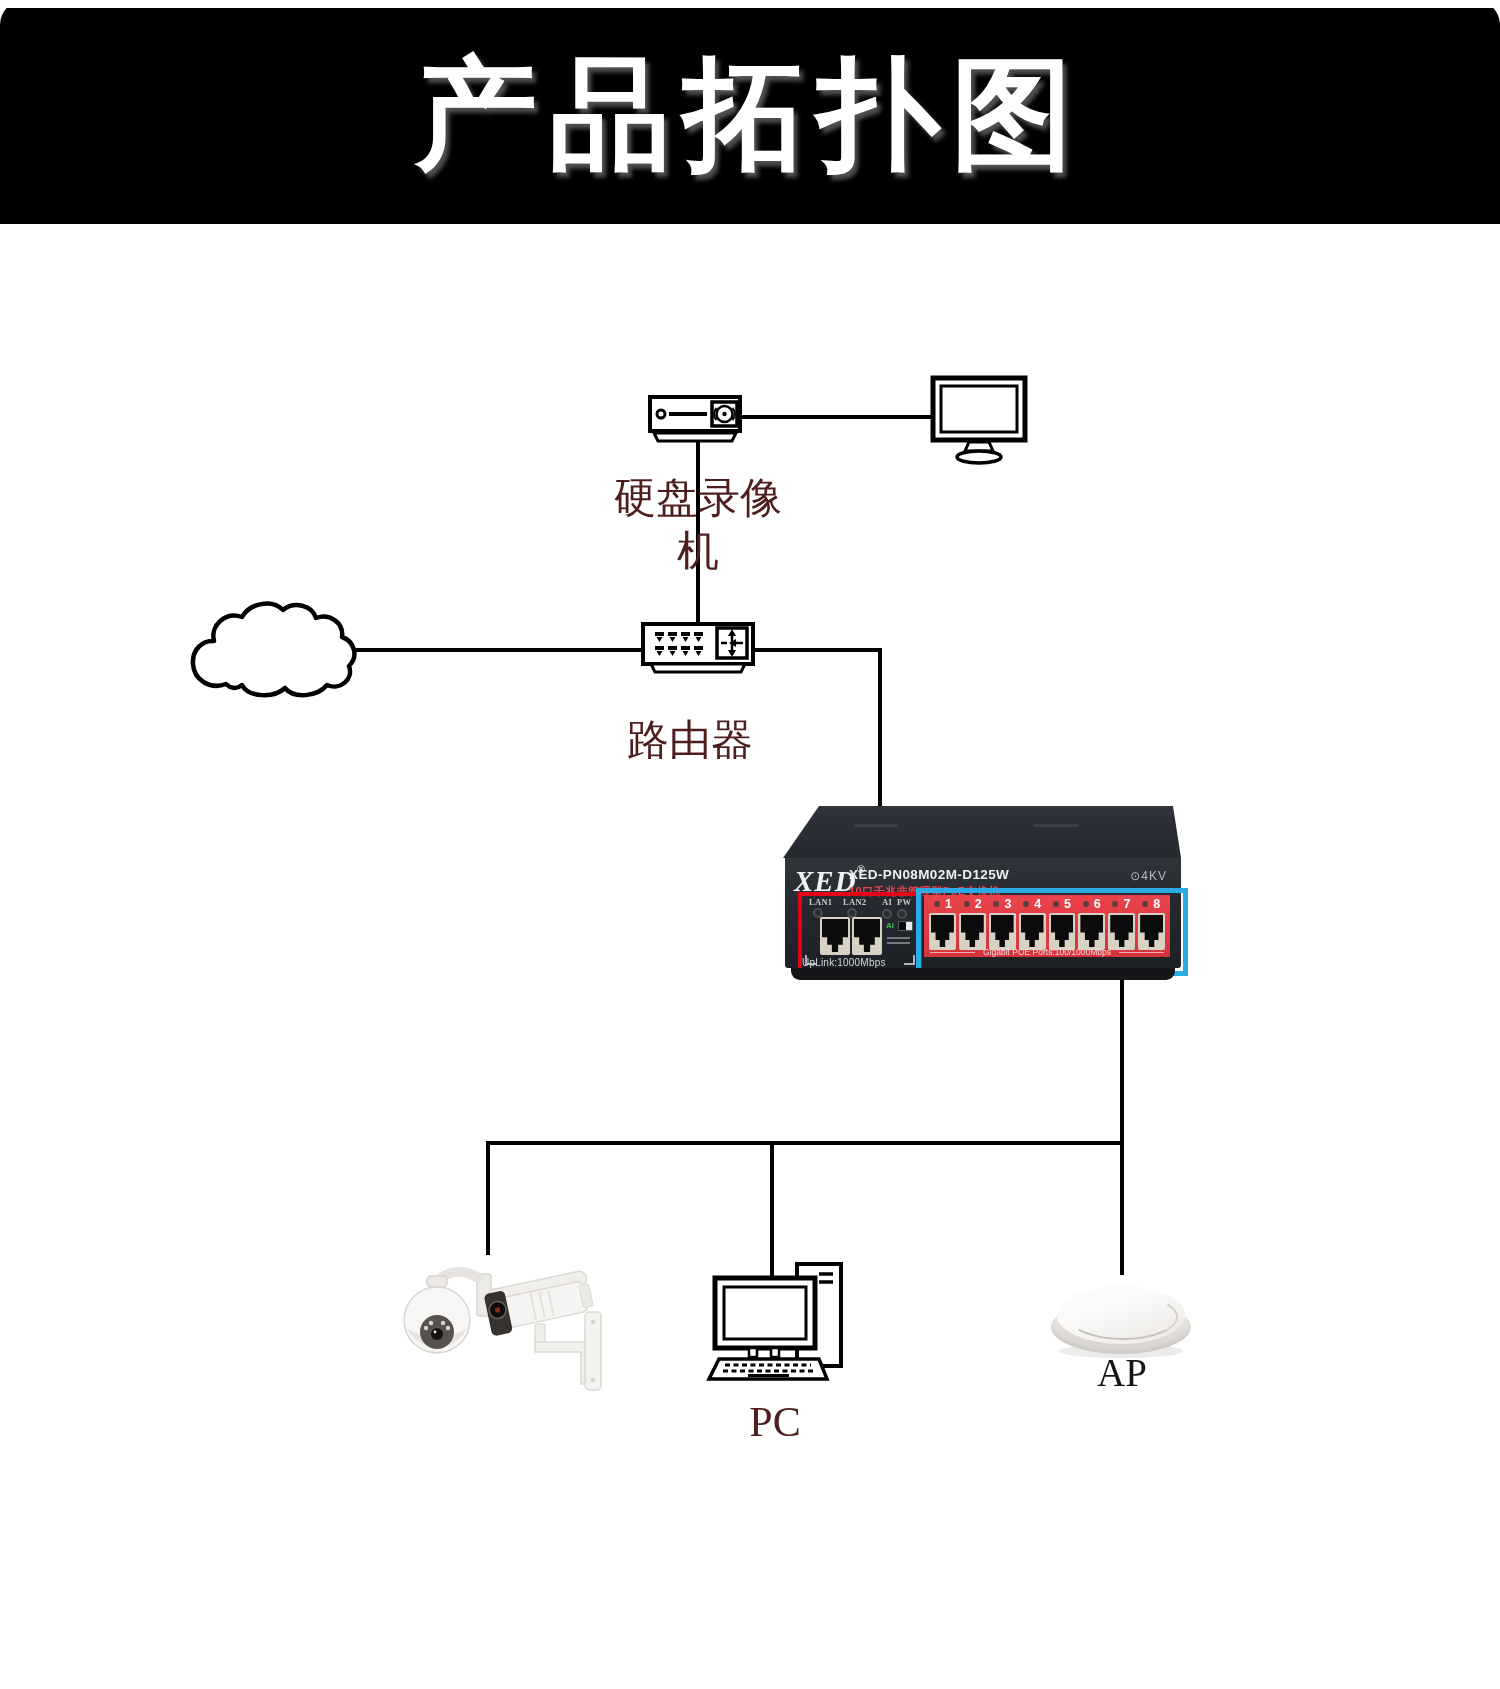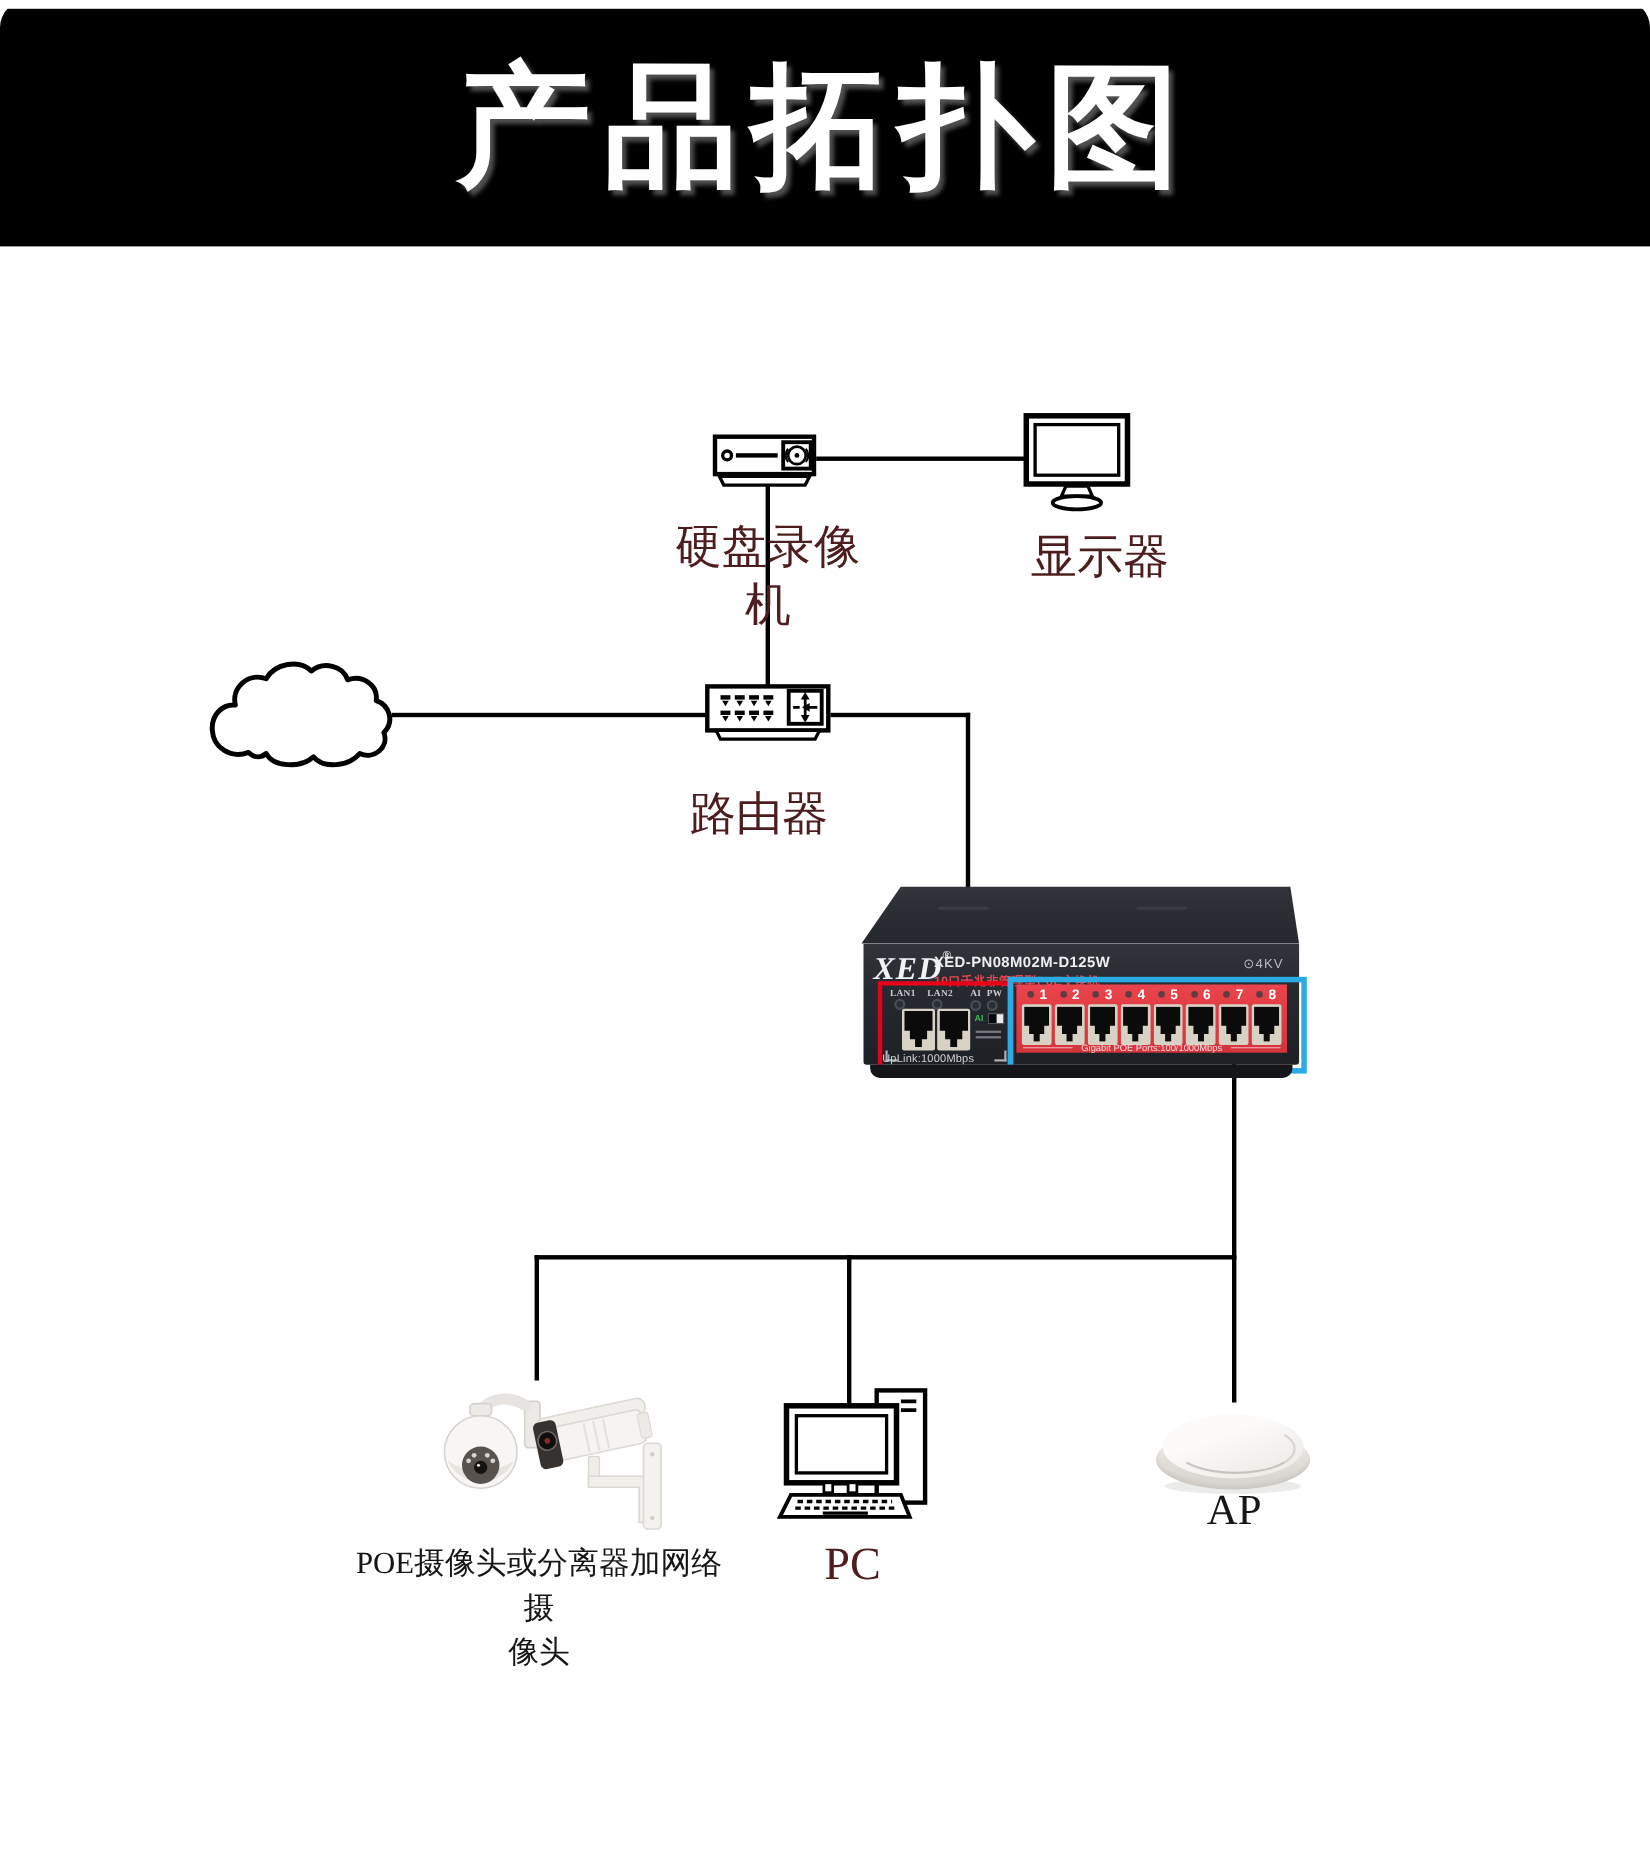--- a/index.html
+++ b/index.html
@@ -194,21 +194,20 @@
       <line x1="104" y1="23" x2="96" y2="23" stroke="#000" stroke-width="2.5"></line>
       <path d="M97,19 L97,27 L90,23 Z" fill="#000"></path>
       <line x1="82" y1="23" x2="88" y2="23" stroke="#000" stroke-width="2.5"></line>
     </g>
   </svg>
 
   <div class="dev-label" id="lbl-dvr">
     <div>硬盘录像</div>
     <div>机</div>
   </div>
-  <div class="dev-label" id="lbl-monitor">显示器</div>
   <div class="dev-label" id="lbl-router">路由器</div>
 
   <div id="switch">
     <div class="sw-top"></div>
     <div class="sw-top-vent" style="left:70px;"></div>
     <div class="sw-top-vent" style="left:250px;"></div>
     <div class="sw-front">
       <div class="sw-logo"><span>XED</span><span class="sw-reg">®</span></div>
       <div class="sw-model">XED-PN08M02M-D125W</div>
       <div class="sw-sub">10口千兆非管理型PoE交换机</div>
@@ -342,20 +341,16 @@
     <line x1="45" y1="119.5" x2="86" y2="119.5" stroke="#000" stroke-width="3"></line>
   </svg>
 
   <div id="ap-device">
     <div class="ap-shadow"></div>
     <div class="ap-base"></div>
     <div class="ap-top"></div>
     <div class="ap-seam"></div>
   </div>
 
-  <div class="dev-label" id="lbl-cams">
-    <div>POE摄像头或分离器加网络摄</div>
-    <div>像头</div>
-  </div>
   <div class="dev-label" id="lbl-pc">PC</div>
   <div class="dev-label" id="lbl-ap">AP</div>
 
 </div>
 
 </body></html>

